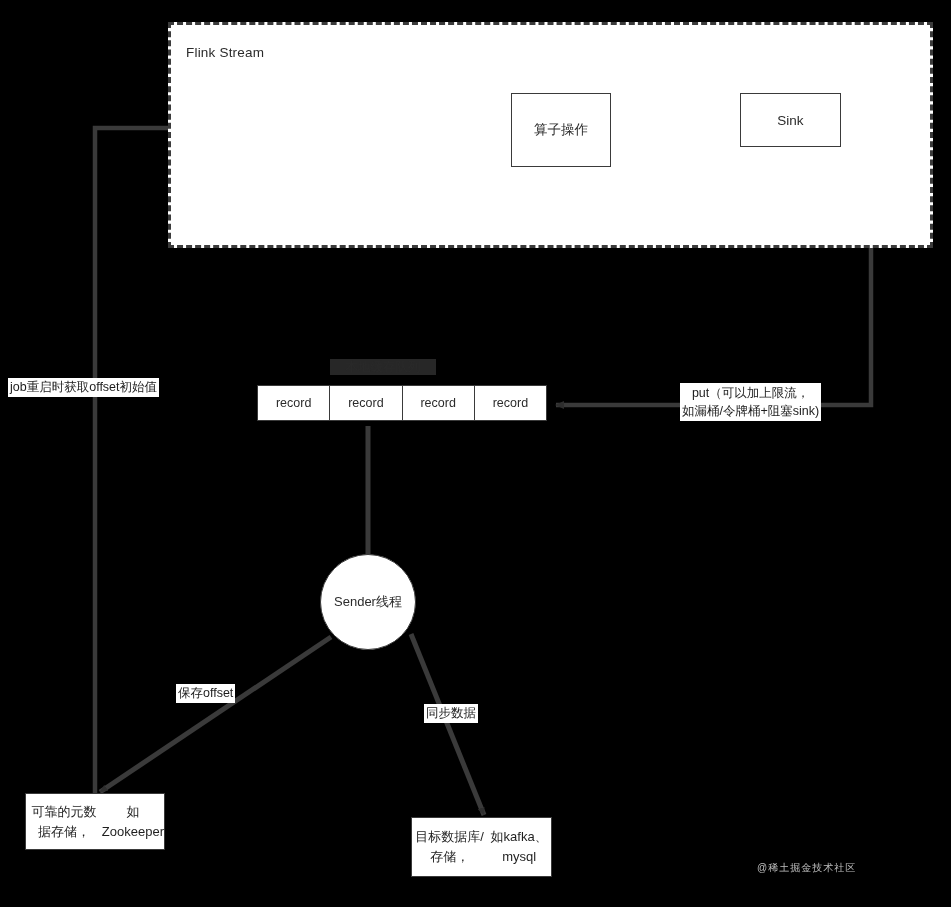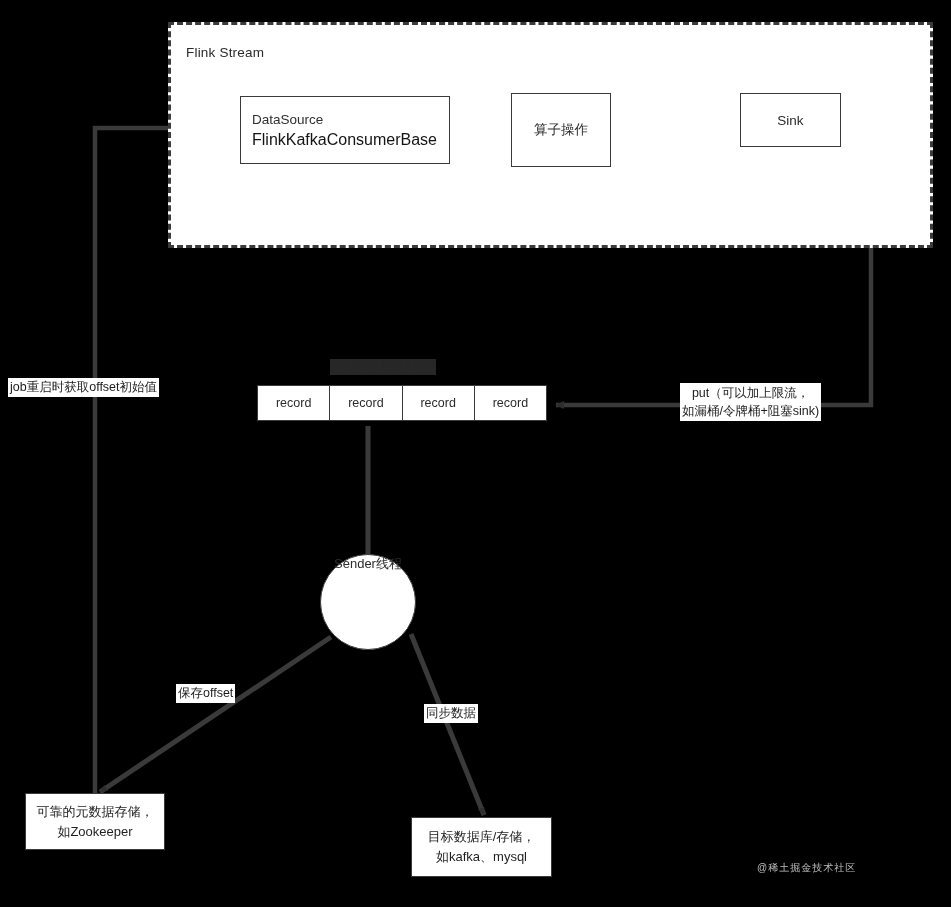--- a/index.html
+++ b/index.html
@@ -113,33 +113,34 @@
   
   .sender-circle {
     position: absolute;
     left: 320px; top: 554px;
     width: 96px; height: 96px;
     border-radius: 50%;
     background: #ffffff;
     border: 1.7px solid #3a3a3a;
     box-sizing: border-box;
     display: flex;
+    align-items: center;
     justify-content: center;
     font-size: 13px;
     color: #2b2b2b;
   }
 
   
   .store-box {
     position: absolute;
     background: #ffffff;
     border: 1.7px solid #3a3a3a;
     box-sizing: border-box;
     display: flex;
-    flex-direction: column;
+    flex-direction: row;
     align-items: center;
     justify-content: center;
     font-size: 13px;
     color: #1f1f1f;
     line-height: 20px;
     text-align: center;
   }
   .zk-box { left: 25px; top: 793px; width: 140px; height: 57px; }
   .db-box { left: 411px; top: 817px; width: 141px; height: 60px; }
 
@@ -196,24 +197,20 @@
     <path d="M368,426 L368,556" fill="none" stroke="#3a3a3a" stroke-width="5"></path>
 
     <path d="M331,637 L100,792" fill="none" stroke="#3a3a3a" stroke-width="5" marker-end="url(#arrow-sm)"></path>
 
     <path d="M411,634 L484,815" fill="none" stroke="#3a3a3a" stroke-width="5" marker-end="url(#arrow-sm)"></path>
   </svg>
 
   <div class="flink-container"></div>
   <div class="flink-title">Flink Stream</div>
 
-  <div class="pbox datasource-box">
-    <span class="datasource-line1">DataSource</span>
-    <span class="datasource-line2">FlinkKafkaConsumerBase</span>
-  </div>
 
   <div class="pbox operator-box">
     <span>算子操作</span>
   </div>
 
   <div class="pbox sink-box">
     <span>Sink</span>
   </div>
 
   <div class="buffer-label">本地缓存队列</div>

